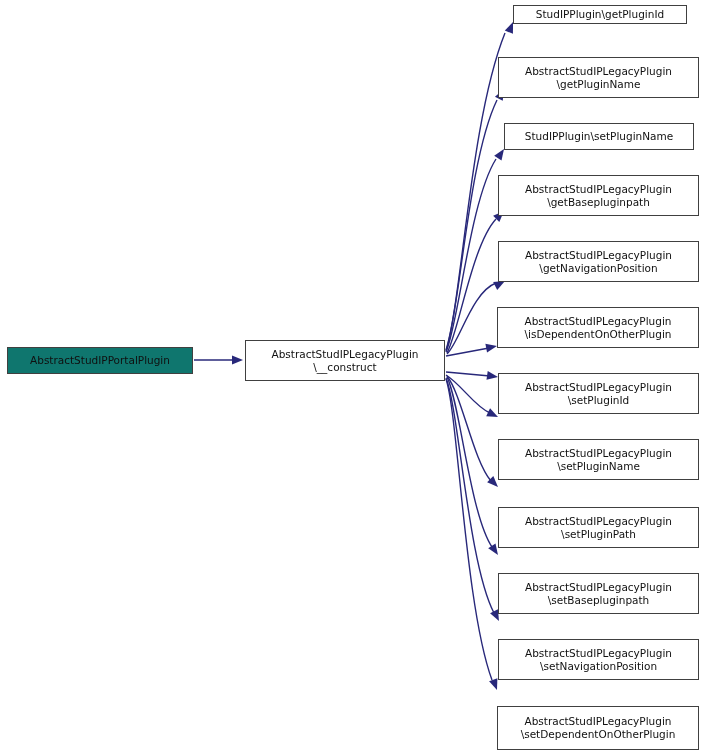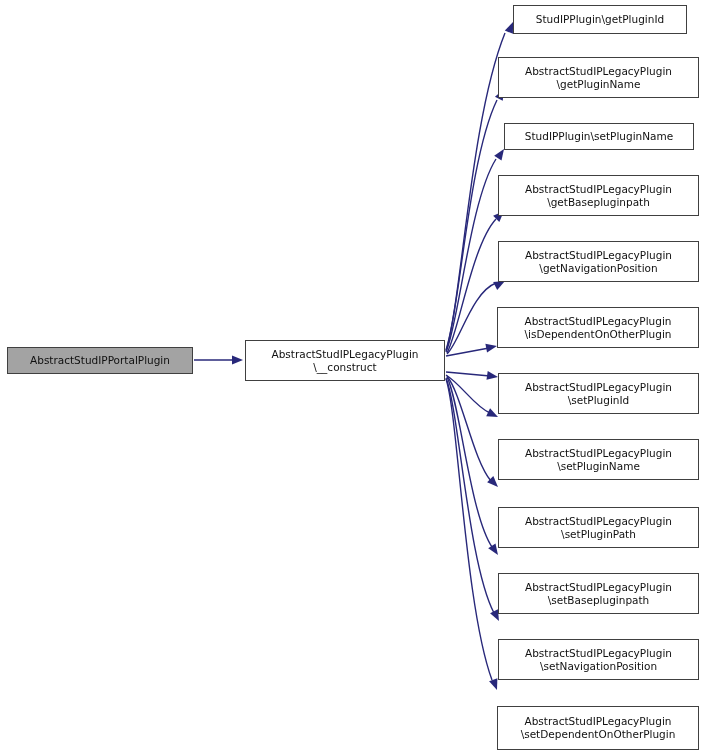--- a/index.html
+++ b/index.html
@@ -32,21 +32,21 @@
     line-height: 13px;
     text-align: center;
     display: flex;
     align-items: center;
     justify-content: center;
     white-space: pre-line;
     letter-spacing: 0px;
     z-index: 2;
   }
   .node.filled {
-    background: #a3a3a3;
+    background: #0f766e;
   }
   .node-label {
     display: block;
     width: 100%;
     padding: 0 3px;
     box-sizing: border-box;
   }
 </style>
 </head>
 <body>
@@ -103,21 +103,21 @@
       </g>
       <g>
         <path d="M 446,379 C 458,414 465,607 492,680" fill="none" stroke="#28287a" stroke-width="1.4"></path>
         <polygon points="0,0 -11,-4.4 -11,4.4" fill="#28287a" transform="translate(497,690) rotate(70)"></polygon>
       </g>
     </svg>
   <div id="node-layer">
       <div class="node filled" style="left: 7px; top: 347px; width: 186px; height: 27px; border-color: rgb(64, 64, 64);"><span class="node-label">AbstractStudIPPortalPlugin</span></div>
       <div class="node" style="left: 245px; top: 340px; width: 200px; height: 41px; border-color: rgb(64, 64, 64);"><span class="node-label">AbstractStudIPLegacyPlugin
 \__construct</span></div>
-      <div class="node" style="left: 513px; top: 5px; width: 174px; height: 29px; border-color: rgb(64, 64, 64);"><span class="node-label">StudIPPlugin\getPluginId</span></div>
+      <div class="node" style="left: 513px; top: 5px; width: 174px; height: 19px; border-color: rgb(64, 64, 64);"><span class="node-label">StudIPPlugin\getPluginId</span></div>
       <div class="node" style="left: 498px; top: 57px; width: 201px; height: 41px; border-color: rgb(64, 64, 64);"><span class="node-label">AbstractStudIPLegacyPlugin
 \getPluginName</span></div>
       <div class="node" style="left: 504px; top: 123px; width: 190px; height: 27px; border-color: rgb(64, 64, 64);"><span class="node-label">StudIPPlugin\setPluginName</span></div>
       <div class="node" style="left: 498px; top: 175px; width: 201px; height: 41px; border-color: rgb(64, 64, 64);"><span class="node-label">AbstractStudIPLegacyPlugin
 \getBasepluginpath</span></div>
       <div class="node" style="left: 498px; top: 241px; width: 201px; height: 41px; border-color: rgb(64, 64, 64);"><span class="node-label">AbstractStudIPLegacyPlugin
 \getNavigationPosition</span></div>
       <div class="node" style="left: 497px; top: 307px; width: 202px; height: 41px; border-color: rgb(64, 64, 64);"><span class="node-label">AbstractStudIPLegacyPlugin
 \isDependentOnOtherPlugin</span></div>
       <div class="node" style="left: 498px; top: 373px; width: 201px; height: 41px; border-color: rgb(64, 64, 64);"><span class="node-label">AbstractStudIPLegacyPlugin

